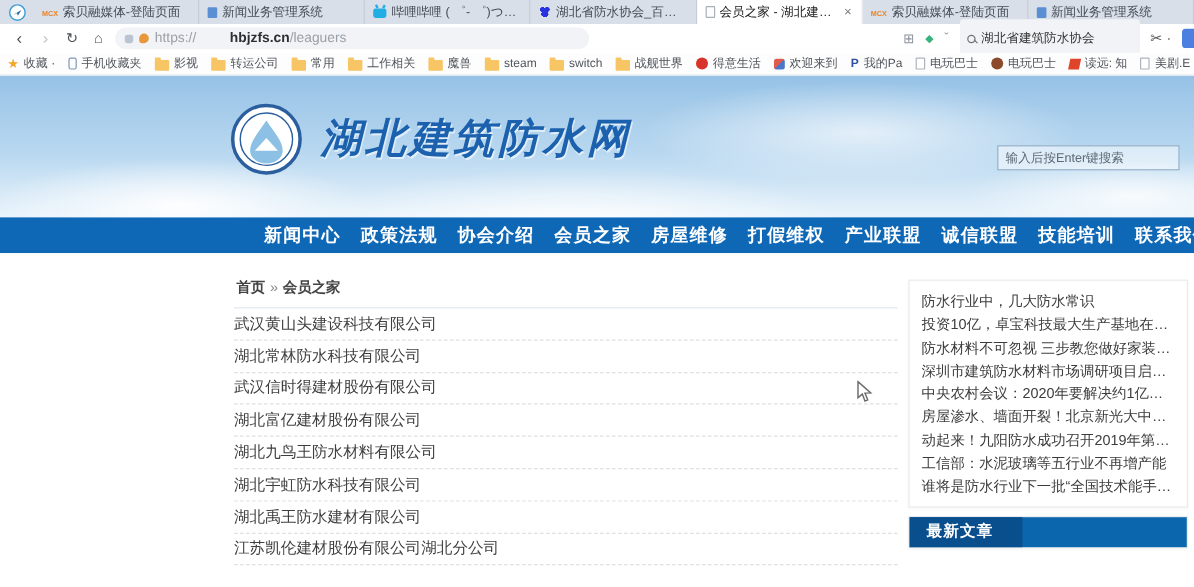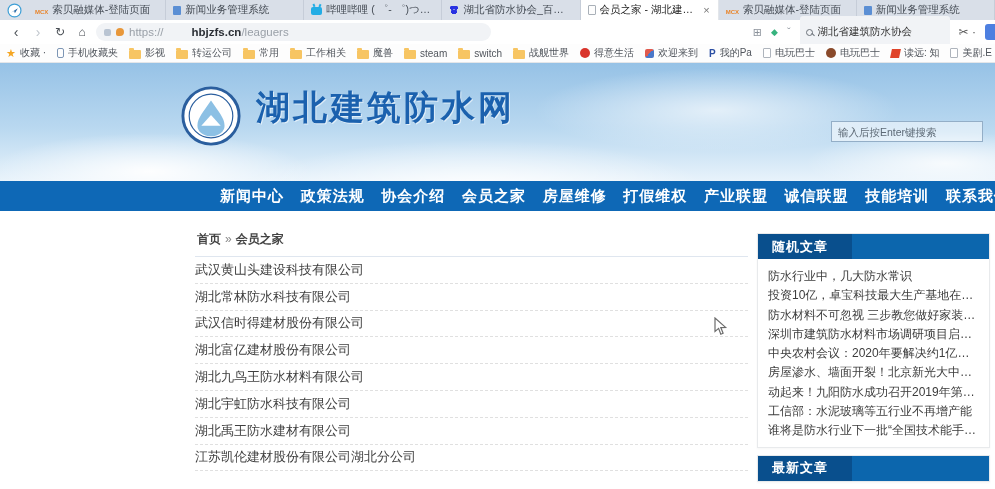--- a/index.html
+++ b/index.html
@@ -71,21 +71,21 @@
   
   .viewport { position:absolute; left:0; top:63px; width:995px; height:426px; background:#fff; overflow:hidden; }
 
   .site-header { position:relative; width:100%; height:118px;
     background:
       radial-gradient(ellipse 230px 55px at 15% 92%, rgba(255,255,255,.95), transparent 70%),
       radial-gradient(ellipse 260px 60px at 72% 40%, rgba(255,255,255,.65), transparent 70%),
       radial-gradient(ellipse 320px 70px at 48% 108%, rgba(255,255,255,.95), transparent 72%),
       radial-gradient(ellipse 200px 45px at 95% 85%, rgba(255,255,255,.8), transparent 70%),
       linear-gradient(180deg,#96c2e6 0%,#b9d8f0 55%,#e8f3fb 100%); }
-  .brand { position:absolute; left:180px; top:22px; display:flex; align-items:flex-start; gap:14px; }
+  .brand { position:absolute; left:191px; top:22px; display:flex; align-items:center; gap:14px;font-style:italic; }
   .brand svg { width:62px; height:62px; }
   .site-title { font-size:34px; font-weight:bold; color:#1b61ae; letter-spacing:3px;
                 text-shadow:1px 1px 0 rgba(255,255,255,.6); }
   .hdr-search { position:absolute; right:12px; top:58px; width:152px; height:21px;
                 border:1px solid #93aec7; background:rgba(255,255,255,.5); }
   .hdr-search input { width:100%; height:100%; border:0; background:transparent; outline:none;
                       font-size:10.5px; color:#333; padding:0 6px; font-family:inherit; }
   .hdr-search input::placeholder { color:#5d6a76; }
 
   .site-nav { width:100%; height:30px; background:#0e68b6;padding-left:32px; }
@@ -362,23 +362,20 @@
           </div>
 
           <div class="company-row">
             <span>江苏凯伦建材股份有限公司湖北分公司</span>
           </div>
         </div>
     </div>
 
     <div class="aside-col">
       <div class="side-box box1">
-        <div class="side-head">
-          <span class="side-head-title">随机文章</span>
-        </div>
         <div class="article-list">
 
             <div class="article-row">防水行业中，几大防水常识</div>
 
             <div class="article-row">投资10亿，卓宝科技最大生产基地在石首落成！</div>
 
             <div class="article-row">防水材料不可忽视 三步教您做好家装防水</div>
 
             <div class="article-row">深圳市建筑防水材料市场调研项目启动会召开</div>
 

